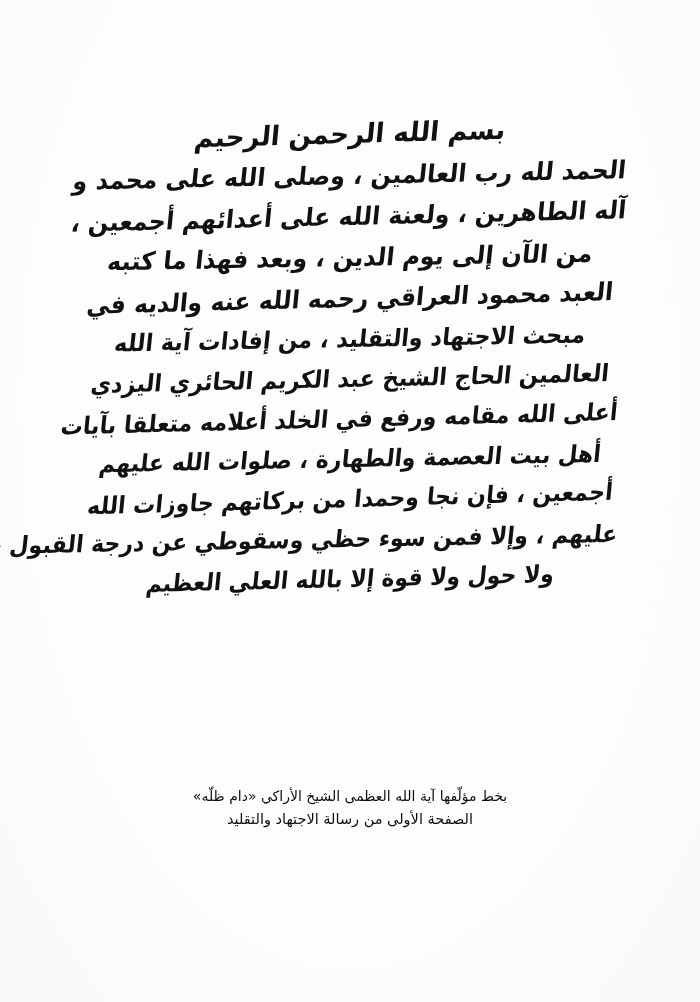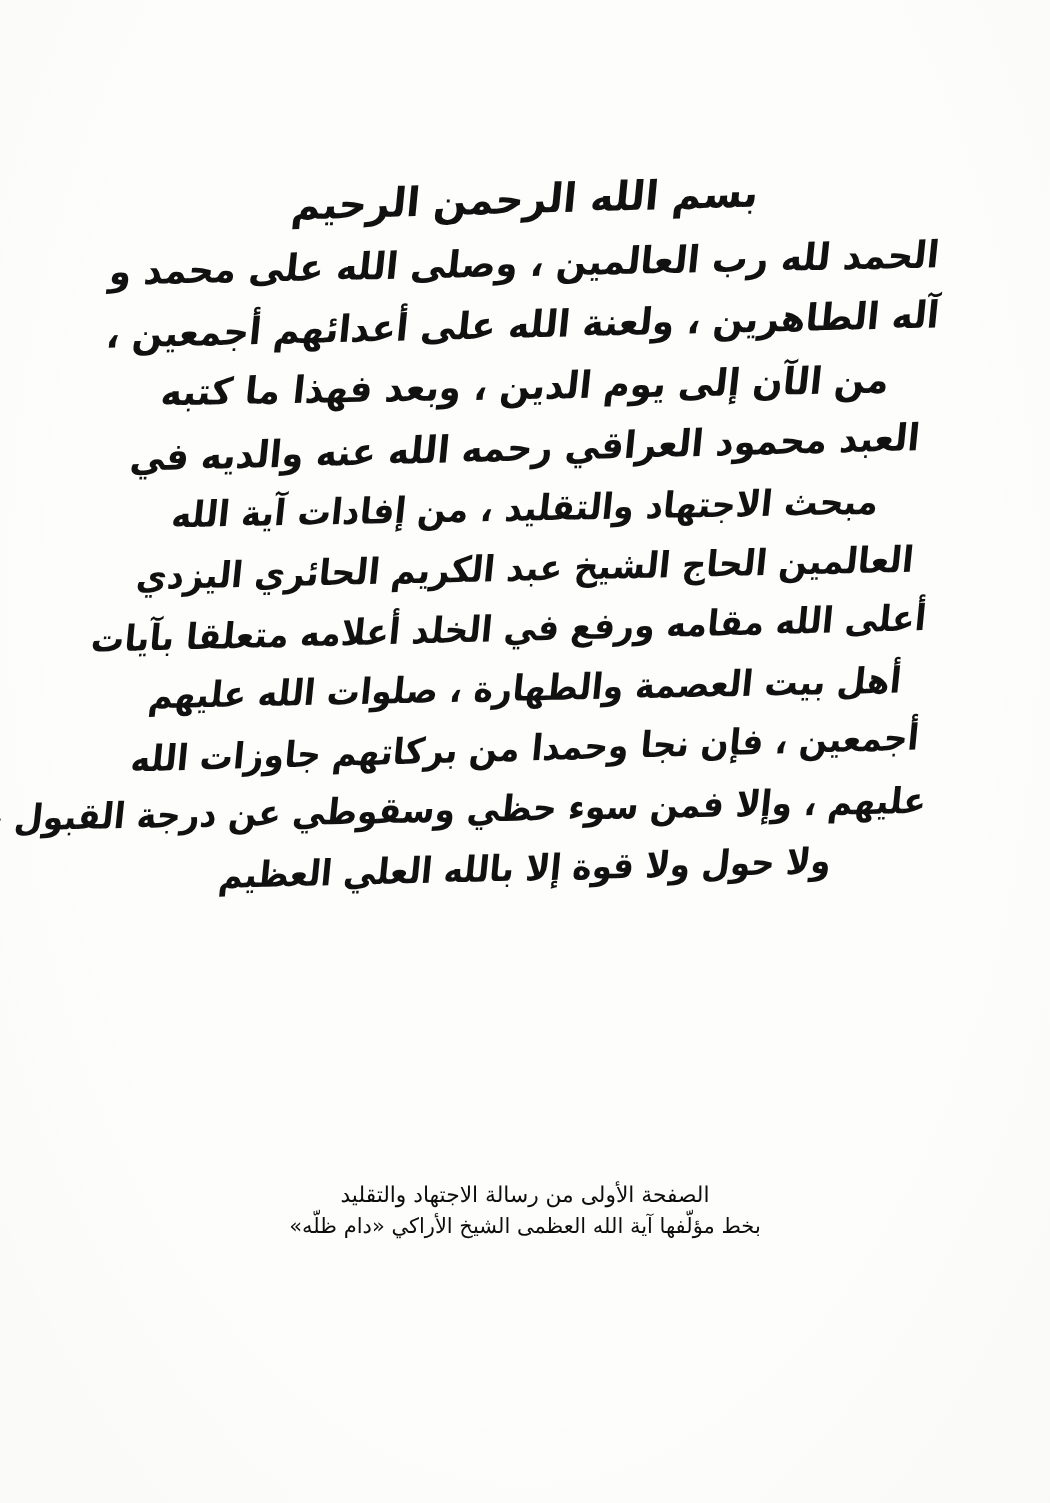--- a/index.html
+++ b/index.html
@@ -105,17 +105,17 @@
     <span class="ms-line ms-line-5">مبحث الاجتهاد والتقليد ، من إفادات آية الله</span>
     <span class="ms-line ms-line-6">العالمين الحاج الشيخ عبد الكريم الحائري اليزدي</span>
     <span class="ms-line ms-line-7">أعلى الله مقامه ورفع في الخلد أعلامه متعلقا بآيات</span>
     <span class="ms-line ms-line-8">أهل بيت العصمة والطهارة ، صلوات الله عليهم</span>
     <span class="ms-line ms-line-9">أجمعين ، فإن نجا وحمدا من بركاتهم جاوزات الله</span>
     <span class="ms-line ms-line-10">عليهم ، وإلا فمن سوء حظي وسقوطي عن درجة القبول ،</span>
     <span class="ms-line ms-line-11">ولا حول ولا قوة إلا بالله العلي العظيم</span>
   </div>
 
   <div class="caption">
+    <span class="caption-line caption-line-2">بخط مؤلّفها آية الله العظمى الشيخ الأراكي «دام ظلّه»</span>
     <span class="caption-line caption-line-1">الصفحة الأولى من رسالة الاجتهاد والتقليد</span>
-    <span class="caption-line caption-line-2">بخط مؤلّفها آية الله العظمى الشيخ الأراكي «دام ظلّه»</span>
   </div>
 
 </div>
 
 </body></html>

